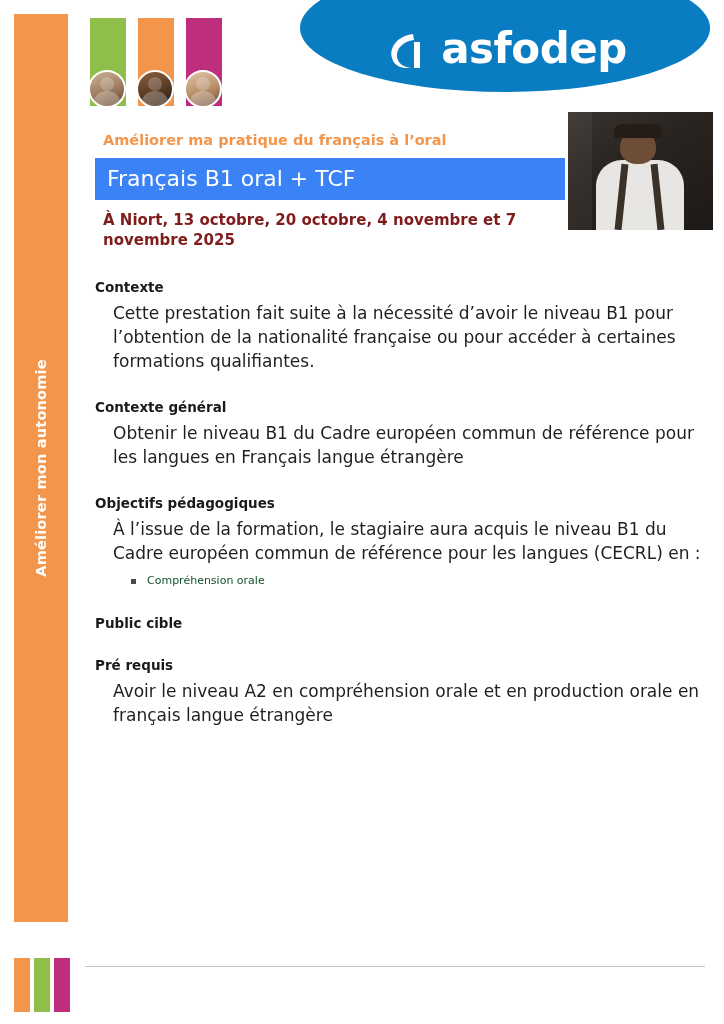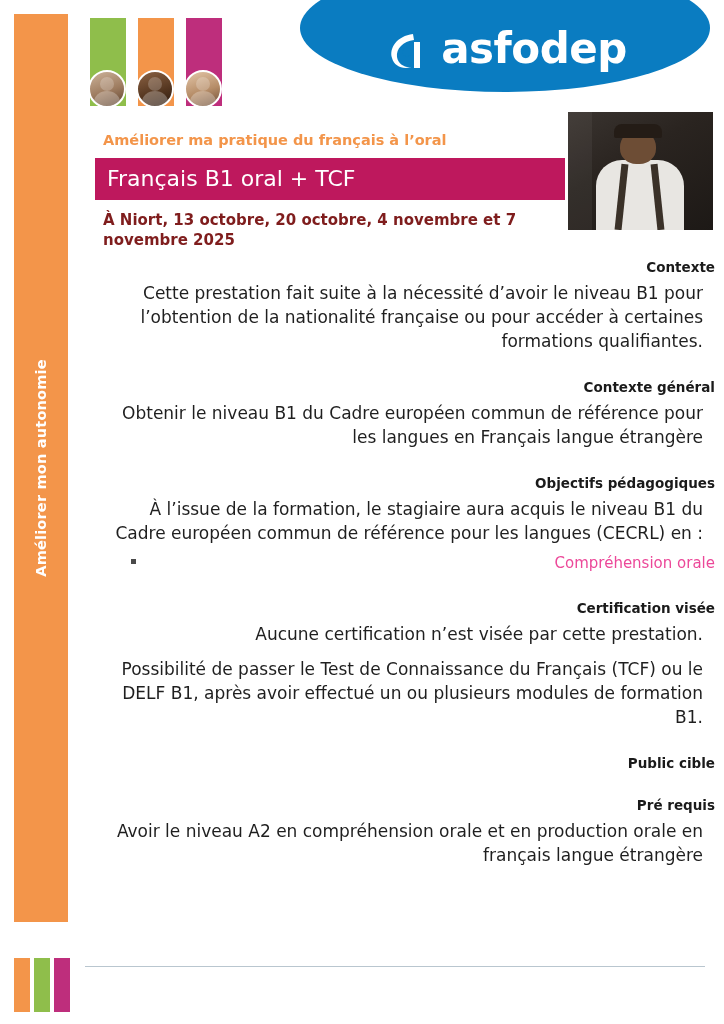--- a/index.html
+++ b/index.html
@@ -129,21 +129,21 @@
     width: 620px;
   }
   .kicker {
     color: #F3954A;
     font-weight: bold;
     font-size: 14.5px;
     margin: 0 0 10px 8px;
   }
   .title-band {
     position: relative;
-    background: #be185d;
+    background: #3b82f6;
     height: 42px;
     display: flex;
     align-items: center;
     width: 470px;
   }
   .title-band .title {
     color: #ffffff;
     font-size: 22px;
     padding-left: 12px;
     line-height: 1;
@@ -184,21 +184,21 @@
 
   .date-line {
     color: #7f1d1d;
     font-weight: bold;
     font-size: 15px;
     line-height: 1.35;
     margin: 10px 0 0 8px;
     width: 460px;
   }
 
-  .body-block { margin-top: 8px; padding-left: 0px; text-align: right; }
+  .body-block { margin-top: 28px; padding-left: 0px; }
   .sec-title {
     font-weight: bold;
     font-size: 13.5px;
     color: #1a1a1a;
     margin: 0 0 6px 0;
   }
   .sec-title.gap { margin-top: 26px; }
   .para {
     font-size: 17px;
     color: #1f1f1f;
@@ -206,22 +206,22 @@
     margin: 0 0 3px 18px;
     max-width: 590px;
   }
   .para.spaced { margin-top: 10px; }
   ul.bullets {
     margin: 8px 0 0 0;
     padding-left: 52px;
     list-style: none;
   }
   ul.bullets li {
-    font-size: 15px;
-    color: #ec4899;
+    font-size: 11px;
+    color: #14532d;
     line-height: 1.4;
     position: relative;
     margin-bottom: 2px;
   }
   ul.bullets li::before {
     content: "";
     position: absolute;
     left: -16px;
     top: 6px;
     width: 5px;
@@ -315,25 +315,20 @@
     </div>
 
     <div>
       <div class="sec-title gap">Objectifs pédagogiques</div>
       <p class="para">À l’issue de la formation, le stagiaire aura acquis le niveau B1 du Cadre européen commun de référence pour les langues (CECRL) en :</p>
       <ul class="bullets">
         <li>Compréhension orale</li>
       </ul>
     </div>
 
-    <div>
-      <div class="sec-title gap">Certification visée</div>
-      <p class="para">Aucune certification n’est visée par cette prestation.</p>
-      <p class="para spaced">Possibilité de passer le Test de Connaissance du Français (TCF) ou le DELF B1, après avoir effectué un ou plusieurs modules de formation B1.</p>
-    </div>
 
     <div>
       <div class="sec-title gap">Public cible</div>
     </div>
 
     <div>
       <div class="sec-title gap">Pré requis</div>
       <p class="para">Avoir le niveau A2 en compréhension orale et en production orale en français langue étrangère</p>
     </div>
 

